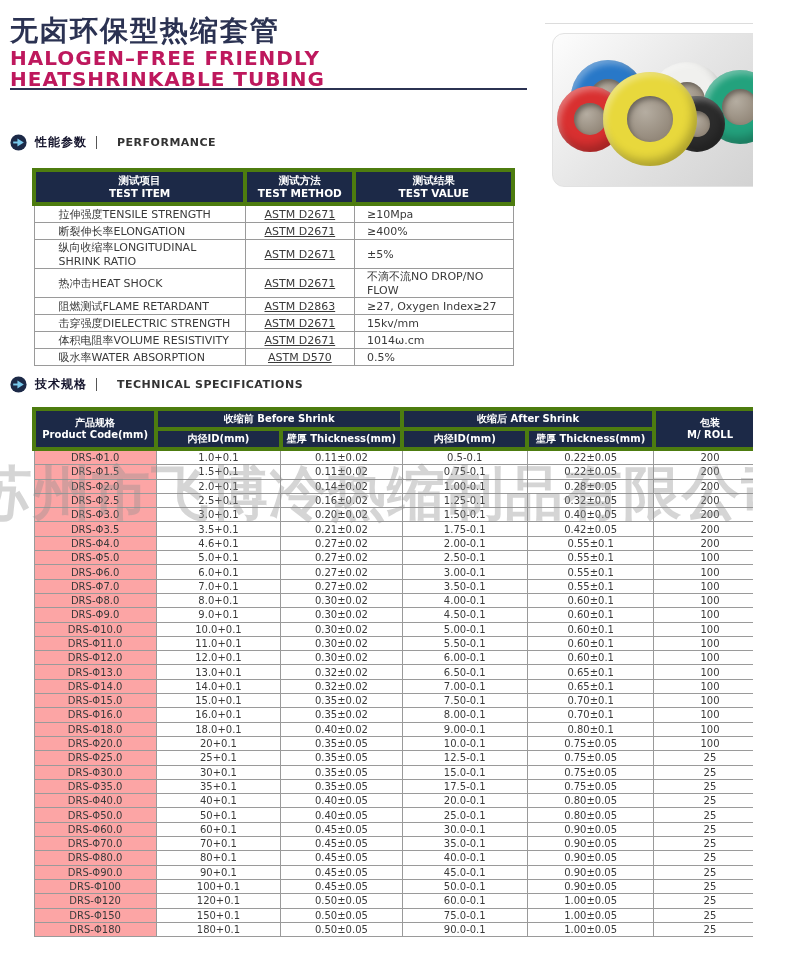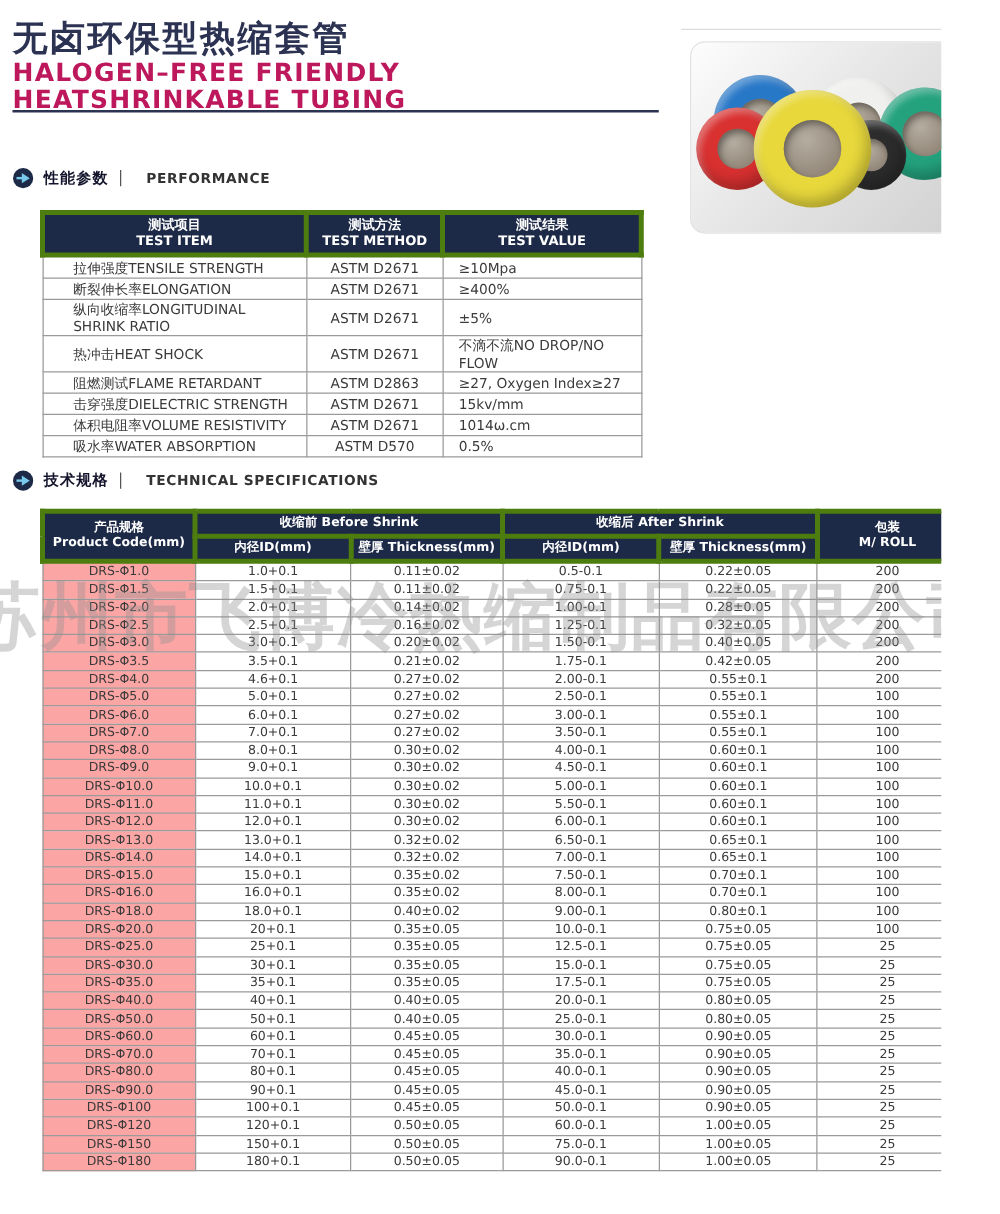--- a/index.html
+++ b/index.html
@@ -42,21 +42,21 @@
   
   table{border-collapse:collapse;table-layout:fixed;}
   thead th{background:#1c2947;color:#fff;font-weight:bold;border:4px solid #4d7c0f;
     text-align:center;vertical-align:middle;padding:1px 4px;}
   tbody td{background:#fff;border:1px solid #9a9a9a;vertical-align:middle;}
 
   .perf-table{position:absolute;left:32px;top:168px;width:483px;font-size:11px;}
   .perf-table thead th{font-size:10.5px;line-height:1.25;height:28px;}
   .perf-table tbody td{height:16px;padding:0 6px;}
   .perf-table tbody td:nth-child(1){text-align:left;padding-left:24px;}
-  .perf-table tbody td:nth-child(2){text-align:center;}
+  .perf-table tbody td:nth-child(2){text-align:center;text-decoration:underline;}
   .perf-table tbody td:nth-child(3){text-align:left;padding-left:12px;}
 
   .spec-table{position:absolute;left:32px;top:407px;width:736px;font-size:10px;}
   .spec-table thead th{font-size:10px;line-height:1.2;height:14px;}
   .spec-table tbody td{height:13.3px;padding:0 3px;text-align:center;}
   .spec-table tbody td:first-child{background:#fca5a5;}
 
   
   .watermark{position:absolute;left:-26px;top:455px;width:860px;z-index:5;
     font-size:58px;font-weight:bold;color:rgba(145,145,145,.38);

